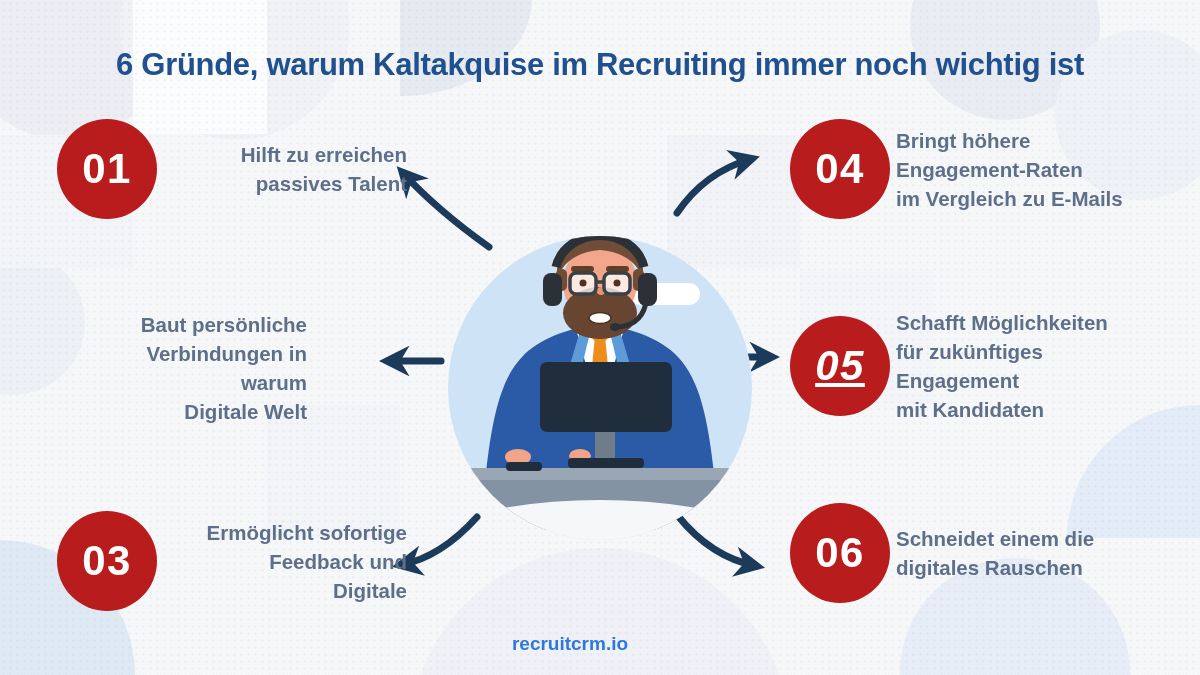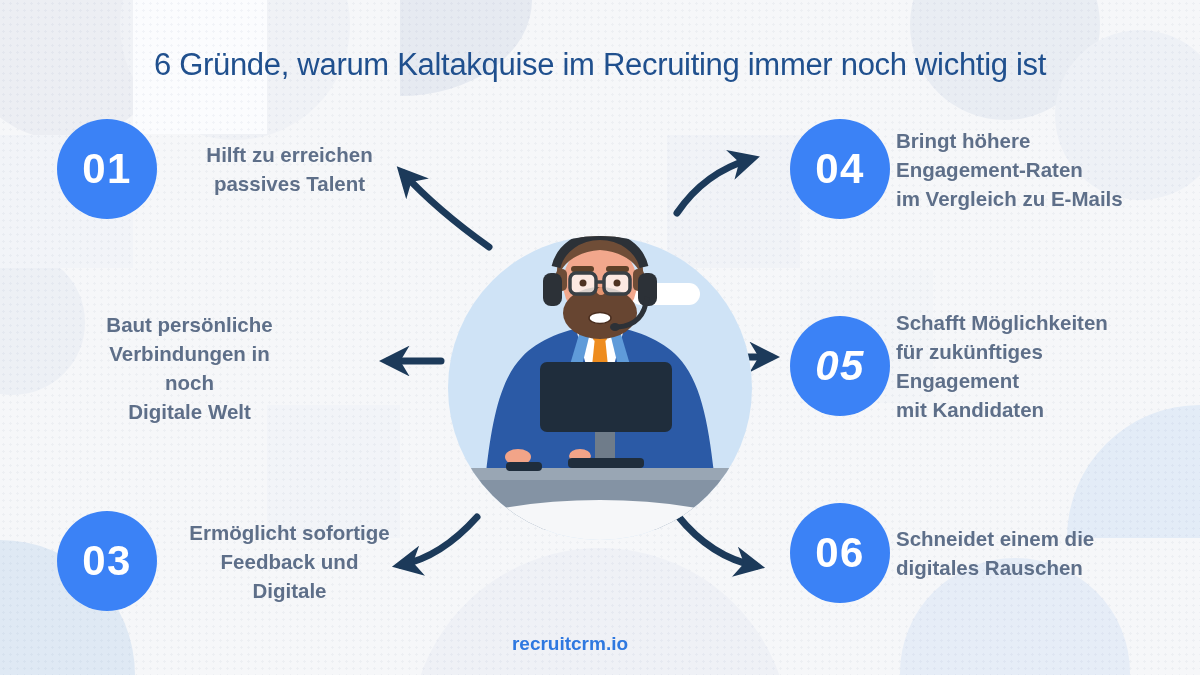--- a/index.html
+++ b/index.html
@@ -28,37 +28,37 @@
   .s9{left:900px;top:558px;width:230px;height:230px;border-radius:50%;background:#e6edf7;}
   .s10{left:410px;top:548px;width:380px;height:380px;border-radius:50%;background:#eff1f6;}
   .t1{left:133px;top:0;width:134px;height:134px;background:#fbfcfe;}
   .t2{left:667px;top:135px;width:133px;height:133px;background:#f1f3f7;}
   .t3{left:0;top:135px;width:133px;height:133px;background:#f2f4f8;}
   .t4{left:800px;top:270px;width:133px;height:133px;background:#f3f5f8;}
   .t5{left:267px;top:405px;width:133px;height:133px;background:#f2f4f8;}
 
   .title{
     position:absolute;left:0;top:26px;width:1200px;z-index:3;
-    text-align:center;font-size:31px;font-weight:400;letter-spacing:-0.3px;
+    text-align:center;font-size:31px;font-weight:700;letter-spacing:-0.3px;
     color:#20508e;
   }
 
   .arrows{position:absolute;left:0;top:0;z-index:2;}
 
   .item{position:absolute;display:flex;align-items:center;z-index:3;min-height:100px;}
   .item.left{left:57px;}
   .item.right{left:790px;}
   .badge{
-    width:100px;height:100px;border-radius:50%;background:#3b82f6;flex:0 0 100px;
+    width:100px;height:100px;border-radius:50%;background:#b91c1c;flex:0 0 100px;
     display:flex;align-items:center;justify-content:center;
   }
   .num{color:#ffffff;font-size:42px;font-weight:700;letter-spacing:1.5px;}
-  .num.italic{font-style:italic;}
+  .num.italic{font-style:italic;text-decoration:underline;}
   .text{color:#5e6f89;font-size:20.5px;font-weight:700;line-height:29px;}
-  .item.left .text{margin-left:15px;width:235px;text-align:center;}
+  .item.left .text{margin-left:15px;width:235px;text-align:right;}
   .item.right .text{margin-left:6px;width:280px;text-align:left;}
 
   .illustration{position:absolute;left:430px;top:225px;z-index:3;}
 
   .footer{
     position:absolute;left:0;top:633px;width:1140px;z-index:4;
     text-align:center;font-size:19px;font-weight:700;color:#2e78e0;
   }
 </style>
 </head>
@@ -108,21 +108,21 @@
   <div class="text">
     <div>Hilft zu erreichen</div>
     <div>passives Talent</div>
   </div>
 </div>
 
 <div class="item left" style="top:310px">
   <div class="text">
     <div>Baut persönliche</div>
     <div>Verbindungen in</div>
-    <div>noch</div>
+    <div>warum</div>
     <div>Digitale Welt</div>
   </div>
 </div>
 
 <div class="item left" style="top:511px">
   <div class="badge">
     <span class="num">03</span>
   </div>
   <div class="text">
     <div>Ermöglicht sofortige</div>

